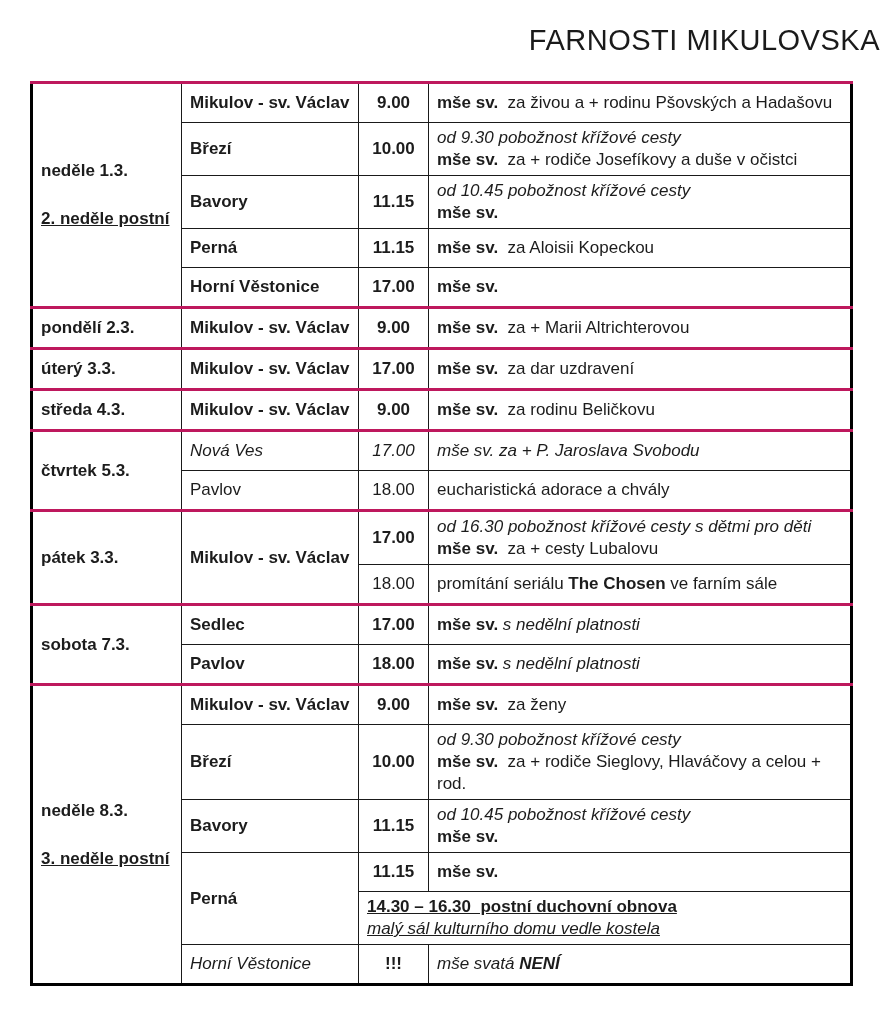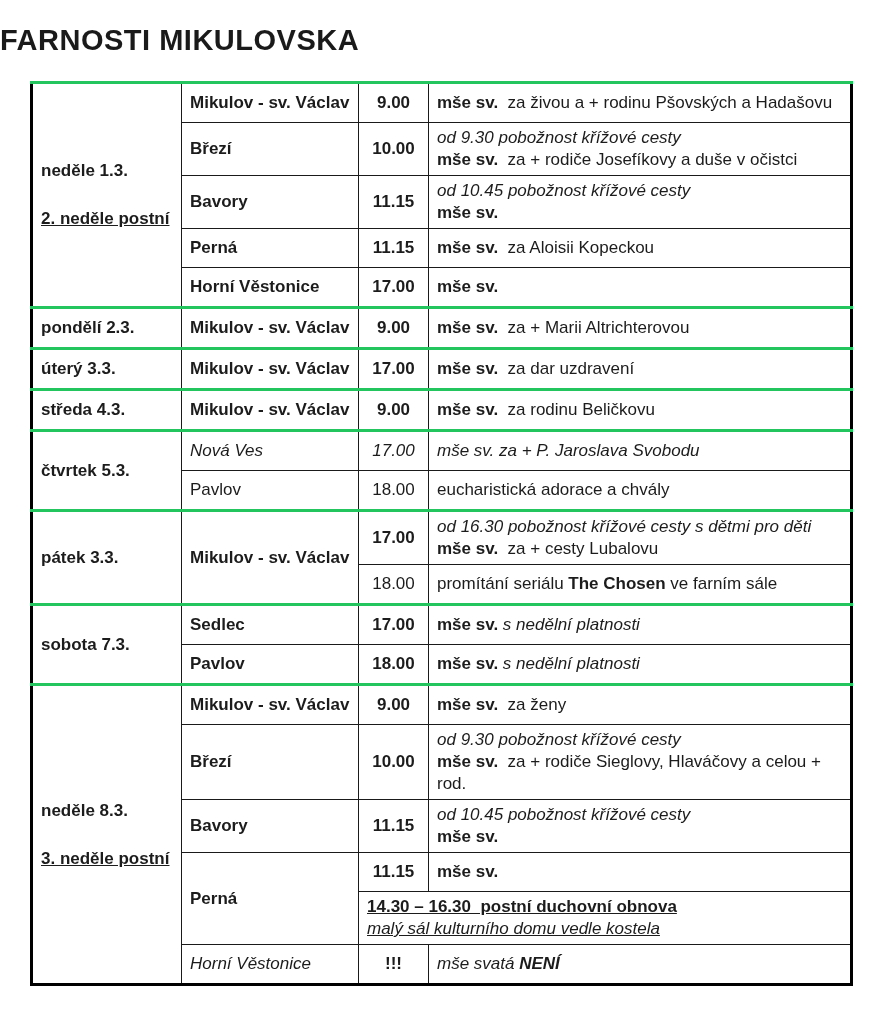--- a/index.html
+++ b/index.html
@@ -13,23 +13,23 @@
     overflow: hidden;
   }
   .page {
     position: relative;
     width: 880px;
     height: 1024px;
     background: #ffffff;
   }
   .page-title {
     margin: 24px 0 0 0;
-    text-align: left;
+    text-align: right;
     font-size: 29px;
-    font-weight: bold;
+    font-weight: normal;
     letter-spacing: 0.5px;
     color: #1a1a1a;
   }
   .page-subtitle {
     margin: 9px 0 0 0;
     text-align: center;
     font-size: 28px;
     font-weight: bold;
     white-space: pre;
     color: #1a1a1a;
@@ -43,21 +43,21 @@
   }
   table.schedule td {
     border: 1px solid #1a1a1a;
     font-size: 17px;
     line-height: 22px;
     vertical-align: middle;
     padding: 4px 8px;
     height: 30px;
     overflow: hidden;
   }
-  tbody.section > tr:first-child > td { border-top: 3px solid #22c55e; }
+  tbody.section > tr:first-child > td { border-top: 3px solid #be185d; }
   col.c-day   { width: 150px; }
   col.c-place { width: 177px; }
   col.c-time  { width: 70px;  }
   col.c-desc  { width: 423px; }
   td.day-cell {
     text-align: left;
     font-weight: bold;
     padding: 4px 6px;
   }
   .day-line + .day-line { margin-top: 26px; text-decoration: underline; }

